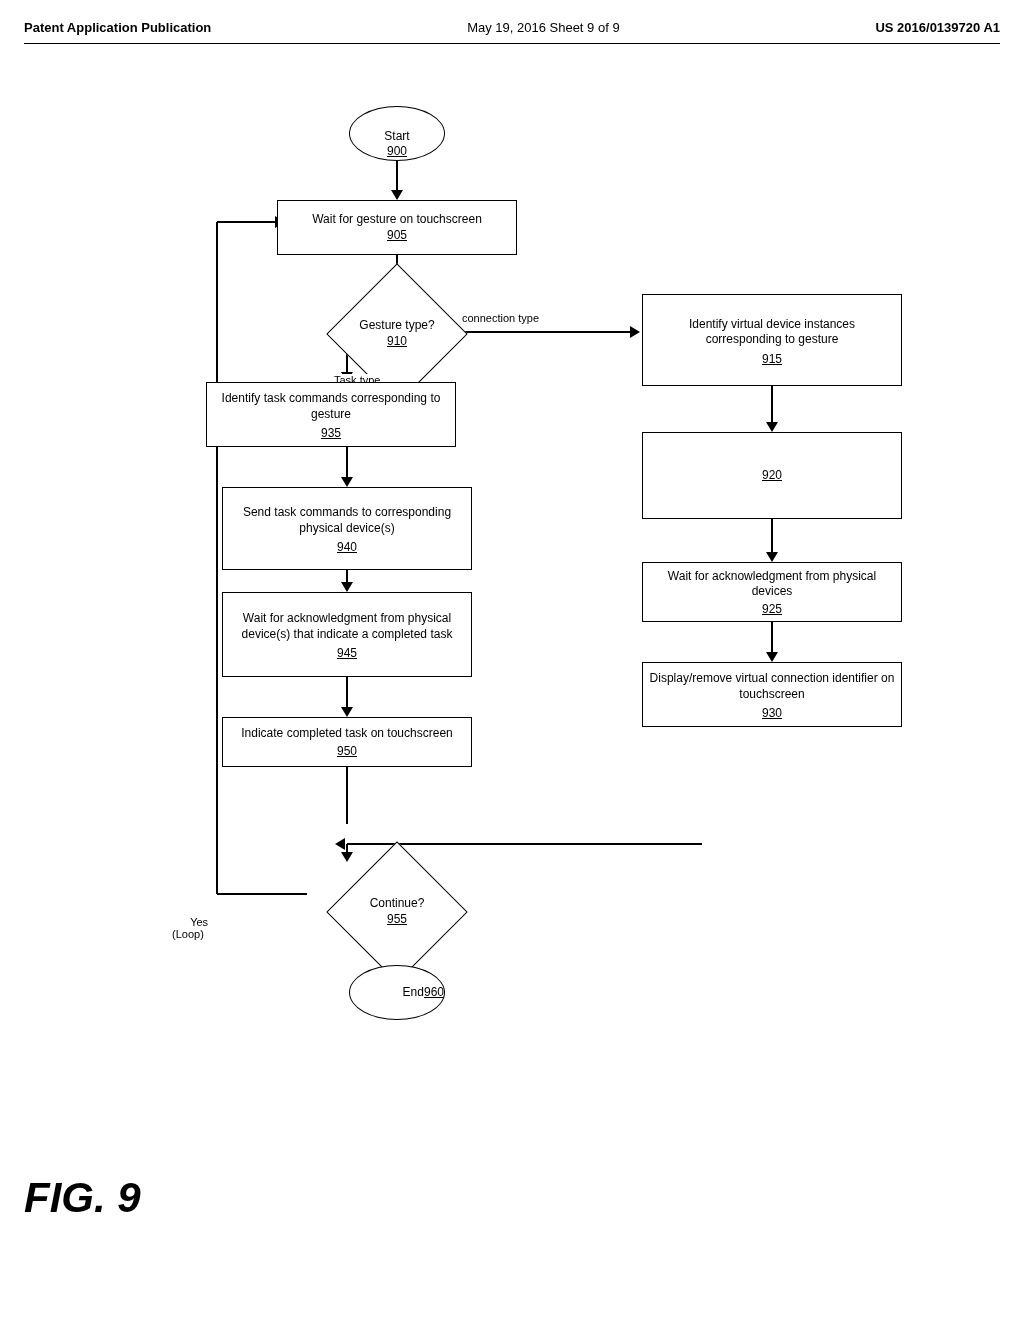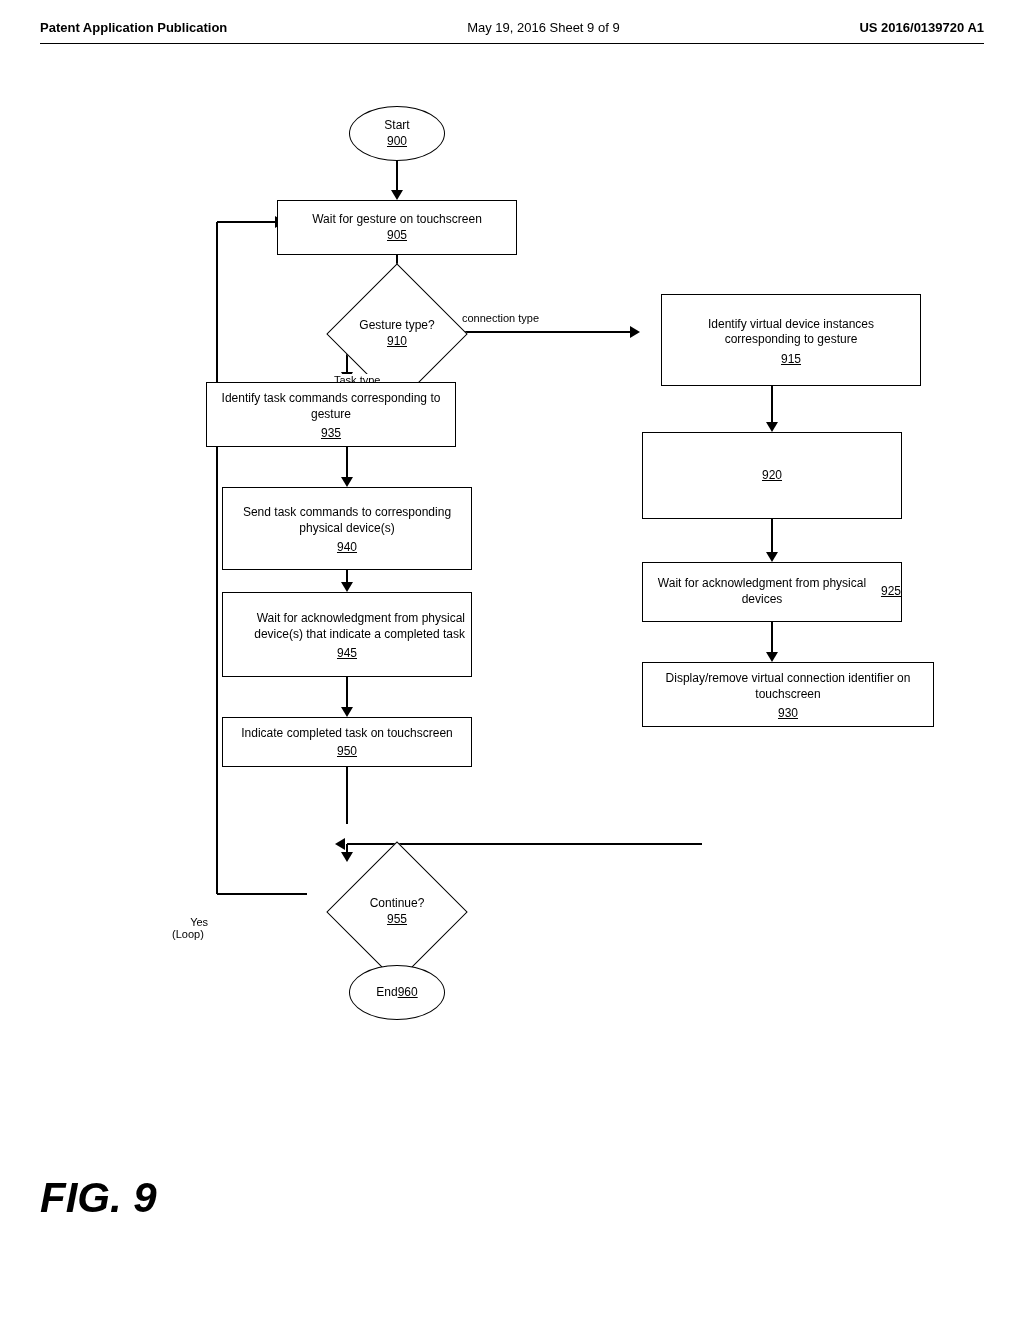--- a/index.html
+++ b/index.html
@@ -8,21 +8,21 @@
       font-family: Arial, sans-serif;
       width: 1024px;
       min-height: 1320px;
       position: relative;
     }
     .page {
       width: 1024px;
       min-height: 1320px;
       background: #fff;
       position: relative;
-      padding: 20px 40px;
+      padding: 20px 24px;
     }
     .header {
       display: flex;
       justify-content: space-between;
       align-items: center;
       border-bottom: 1px solid #000;
       padding-bottom: 8px;
       margin-bottom: 10px;
     }
     .header-left {
@@ -53,20 +53,21 @@
       justify-content: center;
       text-align: center;
       font-size: 12px;
       line-height: 1.3;
     }
 
     .oval {
       border: 1.5px solid #000;
       border-radius: 50%;
       background: #fff;
+      justify-content: flex-end;
     }
 
     .rect {
       border: 1.5px solid #000;
       background: #fff;
     }
 
     .diamond {
       background: #fff;
       transform: rotate(45deg);
@@ -198,21 +199,21 @@
       <span style="padding:4px 6px;">Identify task commands corresponding to gesture</span>
       <span class="underline">935</span>
     </div>
 
     <div class="shape rect" style="left:160px; top:423px; width:250px; height:83px; flex-direction:column;">
       <span style="padding:4px 6px;">Send task commands to corresponding physical device(s)</span>
       <span class="underline">940</span>
     </div>
 
     <div class="shape rect" style="left:160px; top:528px; width:250px; height:85px; flex-direction:column;">
-      <span style="padding:4px 6px;text-align:right;">Wait for acknowledgment from physical device(s) that indicate a completed task</span>
+      <span style="padding:4px 6px;">Wait for acknowledgment from physical device(s) that indicate a completed task</span>
       <span class="underline">945</span>
     </div>
 
     <div class="shape rect" style="left:160px; top:653px; width:250px; height:50px; flex-direction:column;">
       <span style="padding:2px 6px;">Indicate completed task on touchscreen</span>
       <span class="underline">950</span>
     </div>
 
     <div class="shape diamond" style="left:285px; top:798px; width:100px; height:100px; border:1.5px solid #000;">
       <div class="diamond-text">
@@ -226,35 +227,35 @@
 (Loop)</span>
     </div>
 
     <div class="label" style="left:323px; top:900px;">No</div>
 
     <div class="shape oval" style="left:287px; top:901px; width:96px; height:55px; ">
       <span>End</span>
       <span class="underline">960</span>
     </div>
 
-    <div class="shape rect" style="left:580px; top:230px; width:260px; height:92px; flex-direction:column;margin-left:19px;">
+    <div class="shape rect" style="left:580px; top:230px; width:260px; height:92px; flex-direction:column;">
       <span style="padding:4px 8px;">Identify virtual device instances corresponding to gesture</span>
       <span class="underline">915</span>
     </div>
 
     <div class="shape rect" style="left:580px; top:368px; width:260px; height:87px; flex-direction:column;">
       <span class="underline">920</span>
     </div>
 
-    <div class="shape rect" style="left:580px; top:498px; width:260px; height:60px; flex-direction:row;">
+    <div class="shape rect" style="left:580px; top:498px; width:260px; height:60px; flex-direction:column;">
       <span style="padding:2px 6px;">Wait for acknowledgment from physical devices</span>
       <span class="underline">925</span>
     </div>
 
-    <div class="shape rect" style="left:580px; top:598px; width:292px; height:65px; flex-direction:column;">
+    <div class="shape rect" style="left:580px; top:598px; width:260px; height:65px; flex-direction:column;">
       <span style="padding:4px 6px;">Display/remove virtual connection identifier on touchscreen</span>
       <span class="underline">930</span>
     </div>
 
   </div>
 
   <div class="fig-label">FIG. 9</div>
 
 </div>
 

